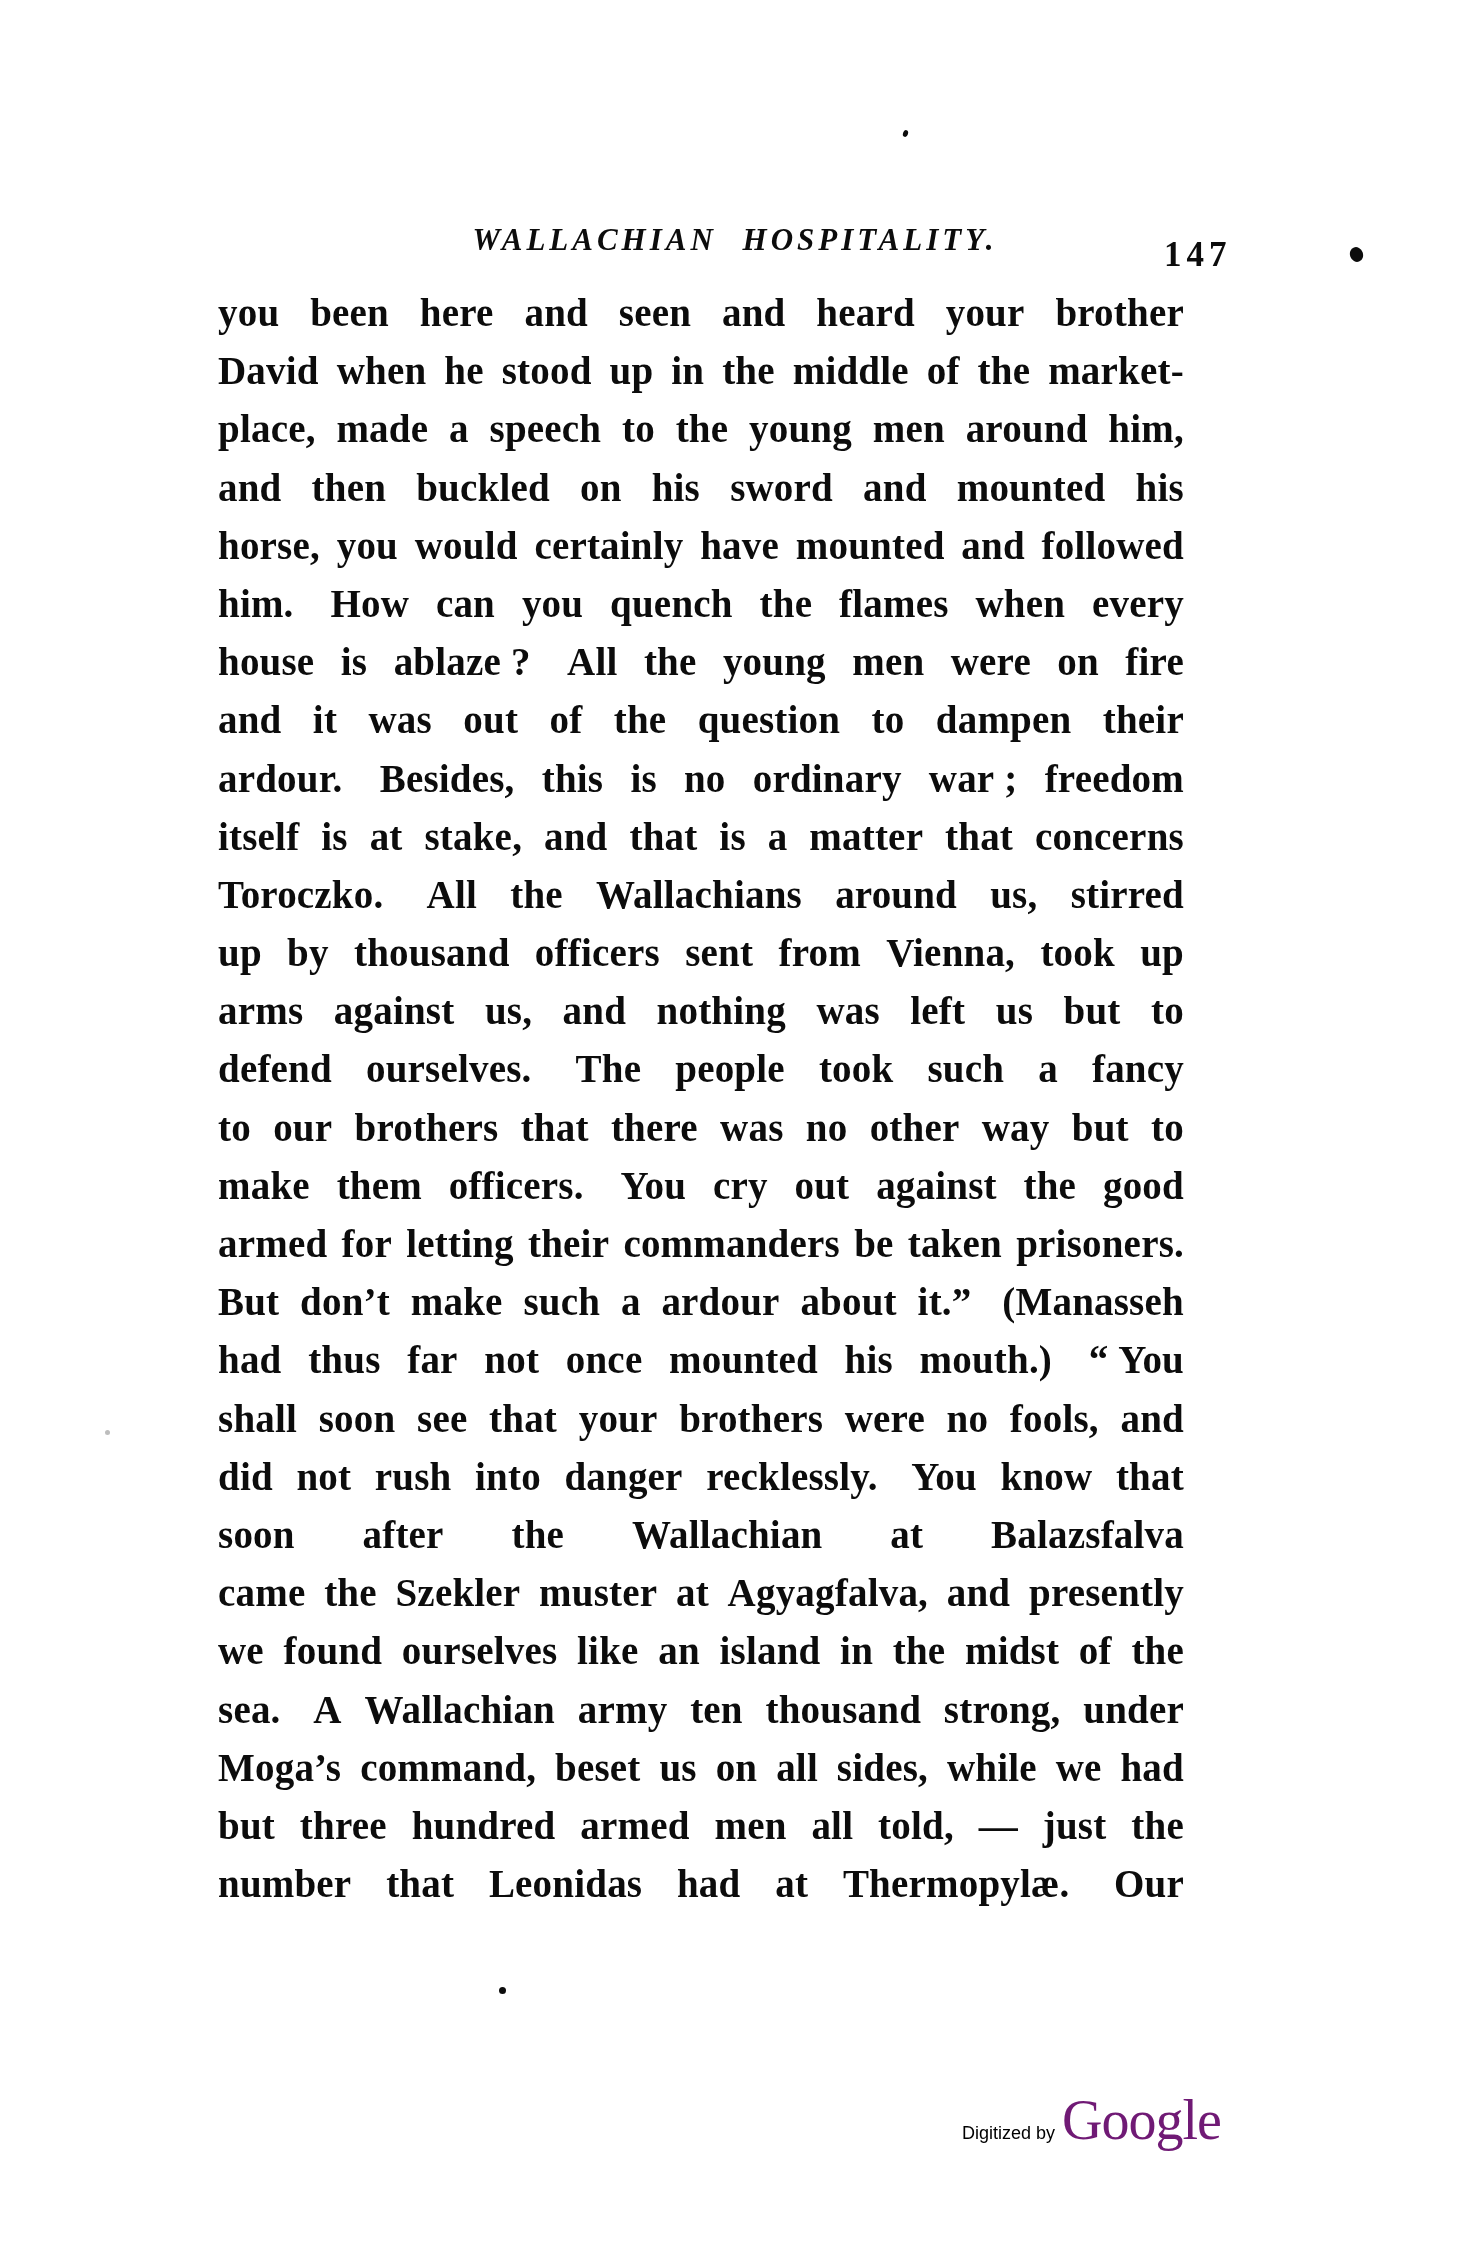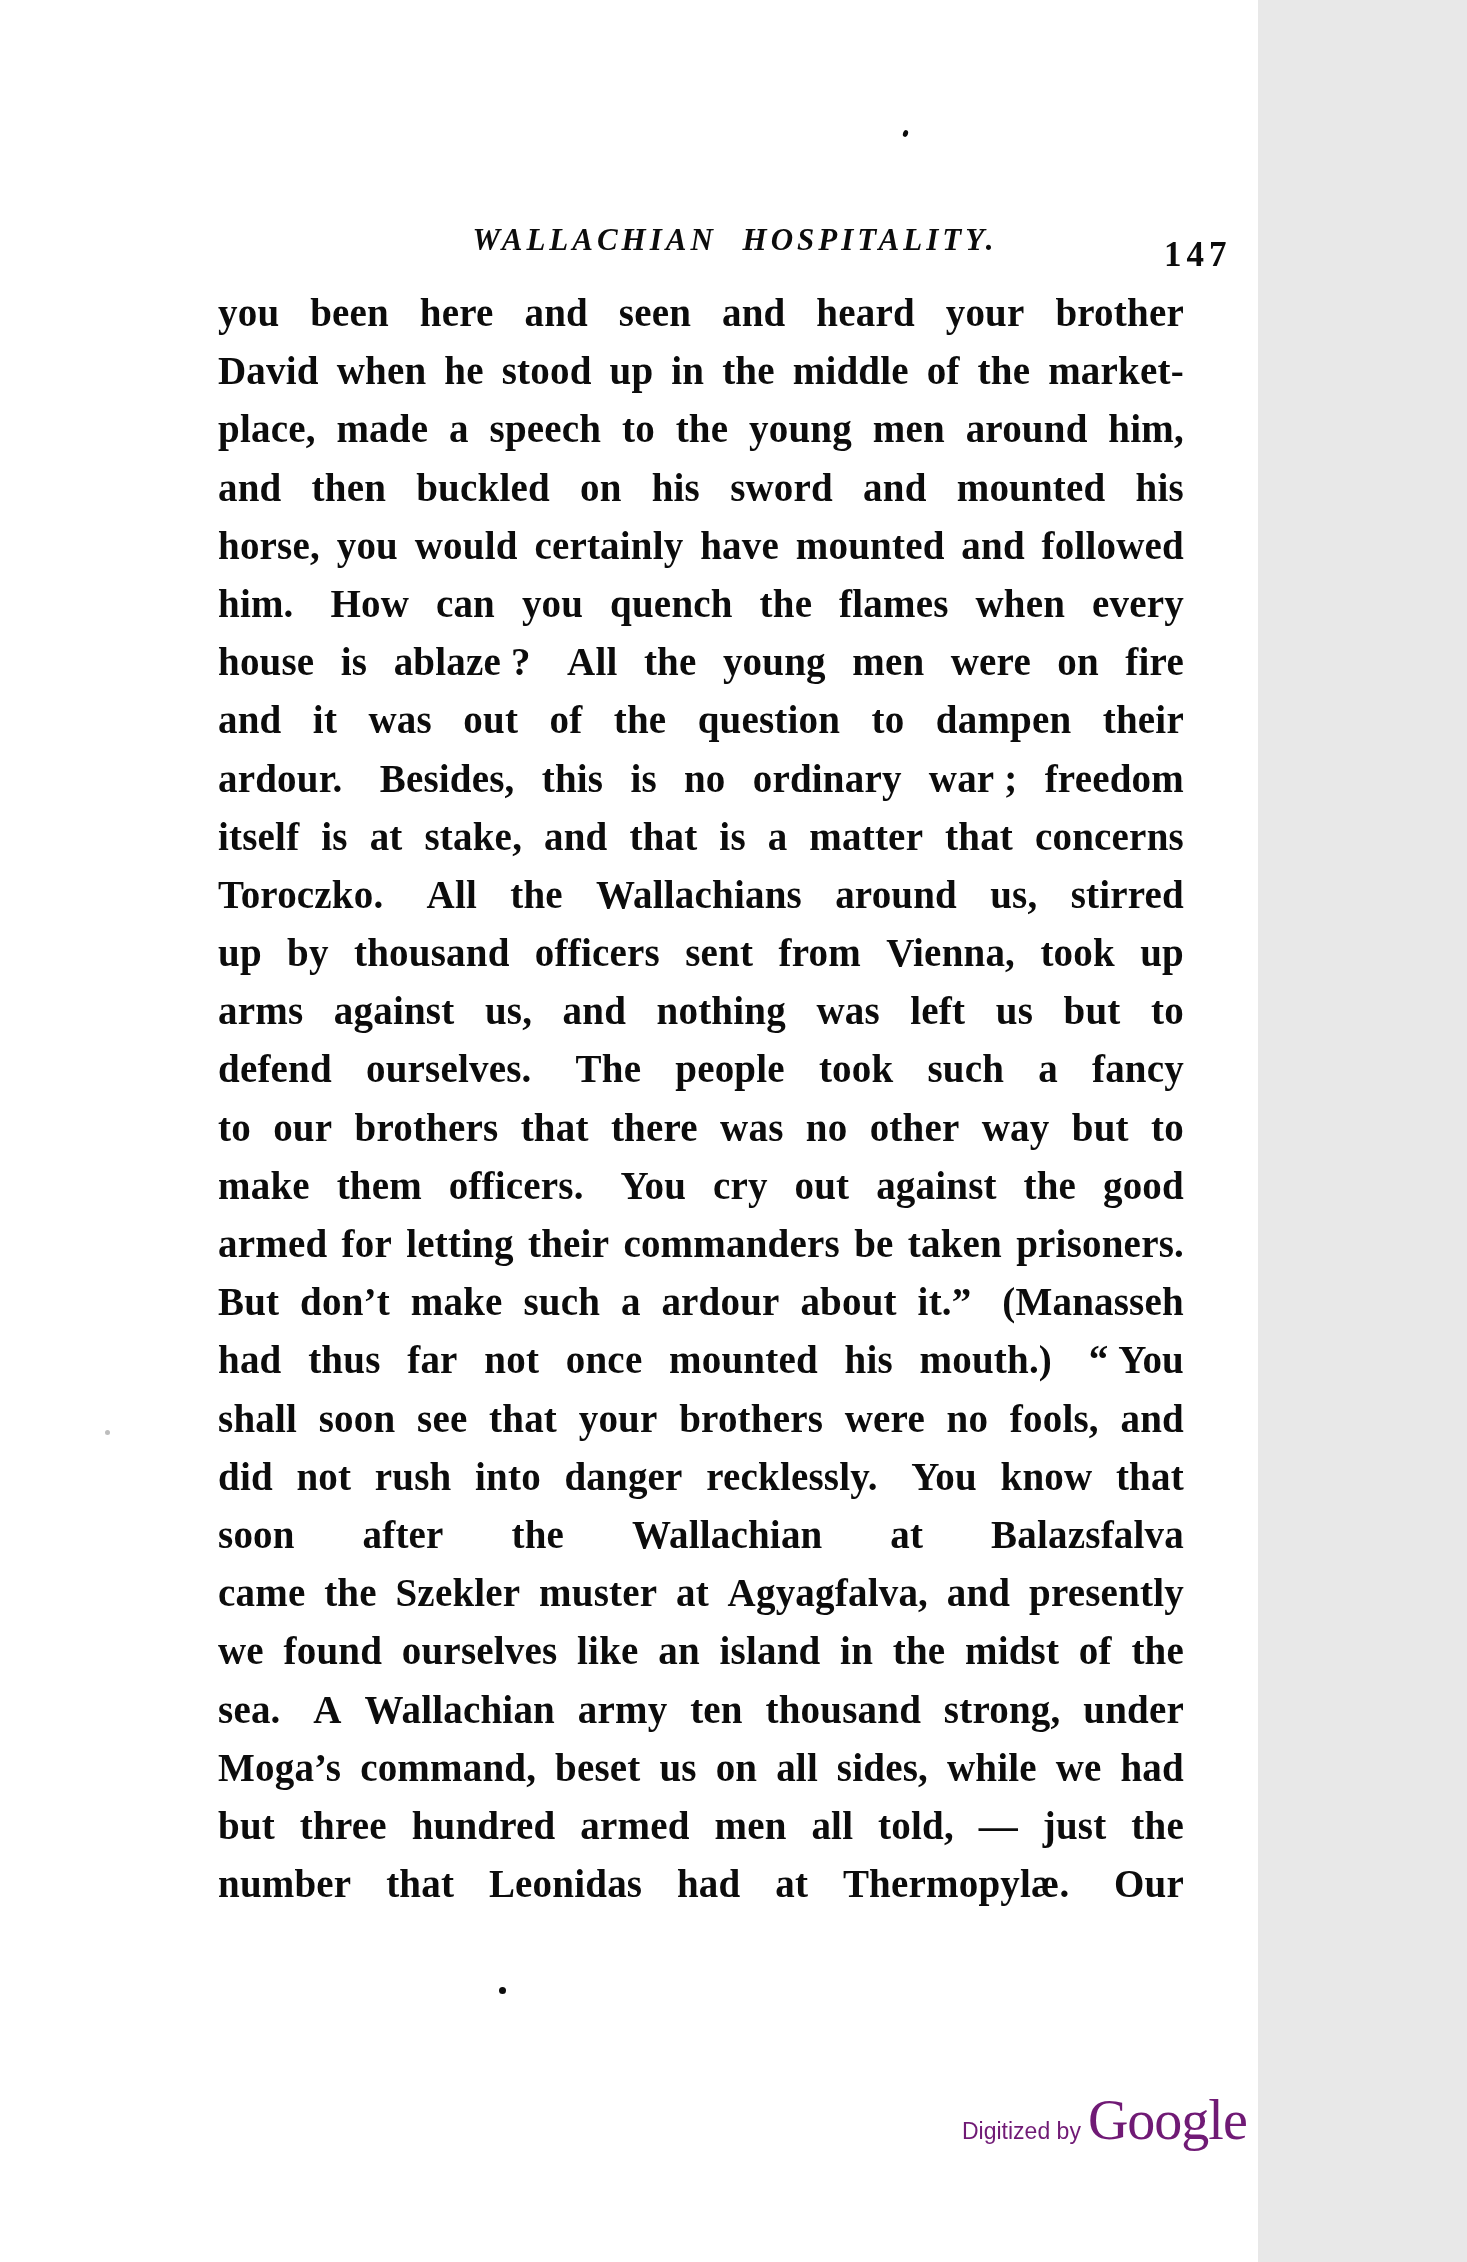--- a/index.html
+++ b/index.html
@@ -1,18 +1,18 @@
 <!DOCTYPE html>
 <html><head>
 <meta charset="utf-8">
 <style>
   html,body{margin:0;padding:0;background:#e8e8e8;}
   .page{
     position:relative;
-    width:1258px;height:2262px;
+    width:1467px;height:2262px;
     background:#ffffff;
     overflow:hidden;
     font-family:"Liberation Serif", serif;
     color:#0c0c0c;
   }
   .running-header{
     position:absolute;left:440px;top:219px;width:590px;height:42px;
     font-style:italic;font-weight:700;font-size:31px;line-height:42px;
     letter-spacing:4px;word-spacing:14px;text-align:center;
     white-space:nowrap;
@@ -36,21 +36,21 @@
   .speck-top{left:903px;top:130px;width:5px;height:7px;transform:rotate(18deg);}
   .speck-right{left:1350px;top:247px;width:13px;height:15px;transform:rotate(-20deg);}
   .speck-bottom{left:499px;top:1987px;width:7px;height:7px;}
   .speck-left-faint{left:105px;top:1430px;width:5px;height:5px;background:#bdbdbd;}
   .footer-credit{
     position:absolute;left:962px;top:2088px;
     display:flex;align-items:baseline;white-space:nowrap;
   }
   .digitized-by{
     font-family:"Liberation Sans", sans-serif;
-    font-size:23px;font-weight:400;color:#701a75;text-align:right;
+    font-size:18px;font-weight:400;color:#000000;text-align:right;
   }
   .google-wordmark{
     font-family:"Liberation Serif", serif;
     font-size:56px;font-weight:400;color:#701a75;
     letter-spacing:-1px;margin-left:7px;
   }
 </style>
 </head>
 <body>
 

